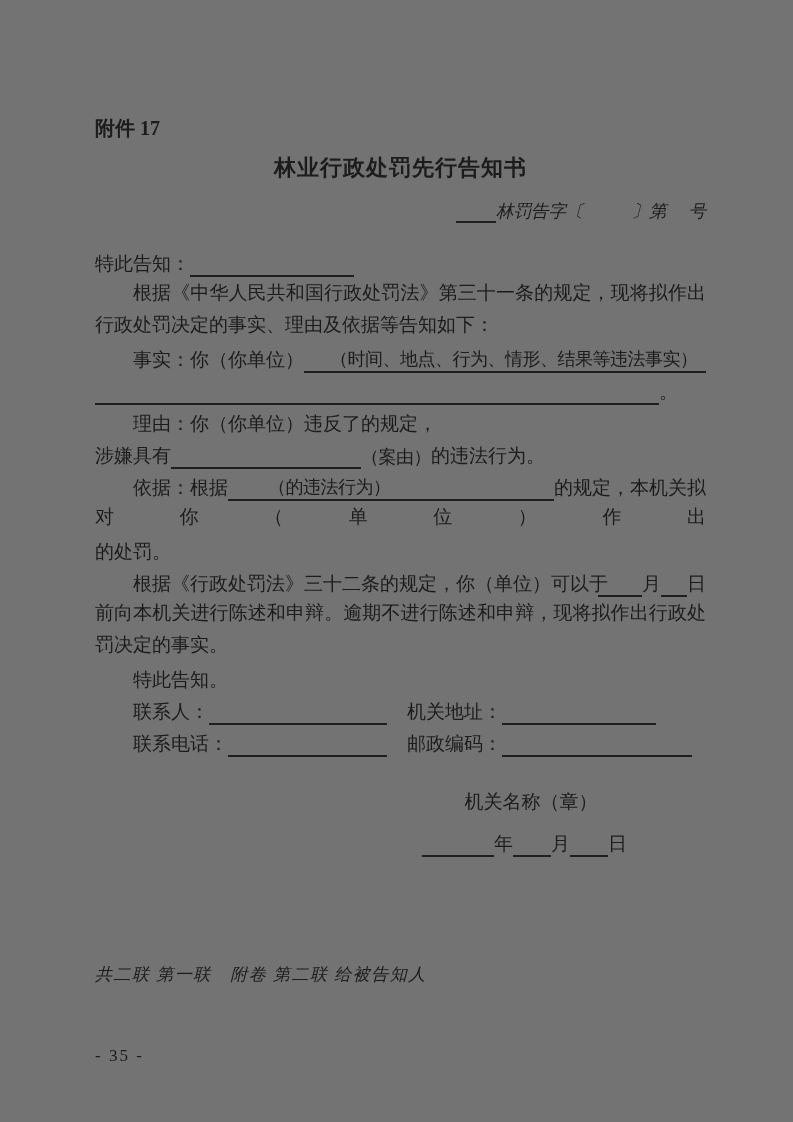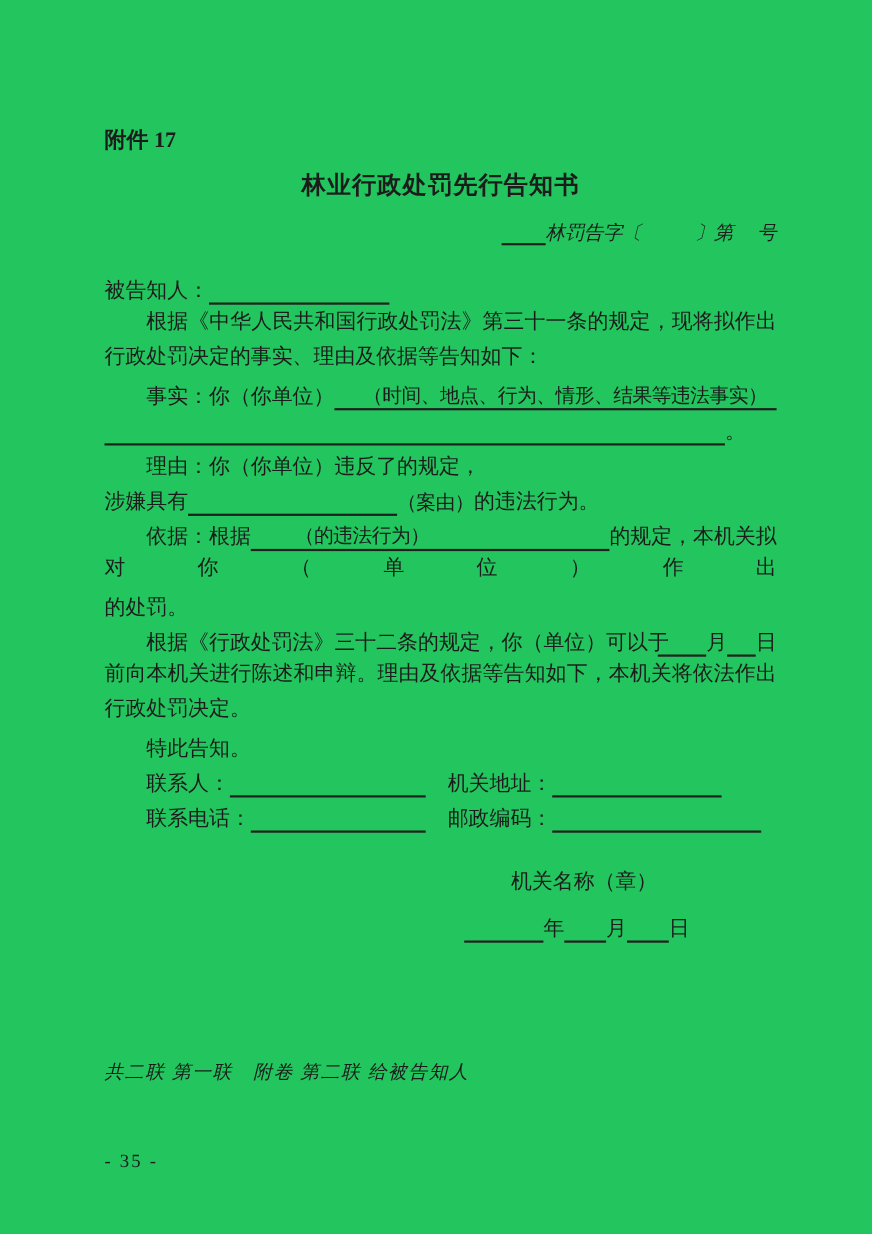--- a/index.html
+++ b/index.html
@@ -1,19 +1,19 @@
 <!DOCTYPE html>
 <html><head>
 <meta charset="utf-8">
 <style>
   html,body { margin:0; padding:0; background:#ffffff; }
   .page {
     position:relative;
     width:793px; height:1122px;
-    background:#22c55e;
+    background:#737373;
     color:#1c1c1c;
     font-family:"Liberation Serif","DejaVu Serif",serif;
     font-size:19px;
     box-sizing:border-box;
     padding:115px 87px 0 95px;
     overflow:hidden;
   }
   .attachment { font-size:20px; font-weight:600; height:26px; line-height:26px; margin-bottom:12px; }
   .title {
     margin:0 0 14px 0; text-align:center;
@@ -79,21 +79,21 @@
   <div class="doc-no">
     <span class="blank w40"></span>
       <span>林罚告字〔</span>
       <span class="gap48"></span>
       <span>〕第</span>
       <span class="gap22"></span>
       <span>号</span>
   </div>
 
   <div class="row">
-    <span>被告知人：</span>
+    <span>特此告知：</span>
     <span class="blank w164"></span>
   </div>
 
   <div class="para ti">根据《中华人民共和国行政处罚法》第三十一条的规定，现将拟作出行政处罚决定的事实、理由及依据等告知如下：</div>
 
   <div class="row">
     <span class="indent2">事实：你（你单位）</span>
     <span class="blank fill pl26"><span class="hei">（时间、地点、行为、情形、结果等违法事实）</span></span>
   </div>
 
@@ -127,21 +127,21 @@
   </div>
 
   <div class="row">
     <span class="indent2 fill">根据《行政处罚法》三十二条的规定，你（单位）可以于</span>
     <span class="blank w44"></span>
     <span>月</span>
     <span class="blank w26"></span>
     <span>日</span>
   </div>
 
-  <div class="para">前向本机关进行陈述和申辩。理由及依据等告知如下，本机关将依法作出行政处罚决定。</div>
+  <div class="para">前向本机关进行陈述和申辩。逾期不进行陈述和申辩，现将拟作出行政处罚决定的事实。</div>
 
   <div class="row">
     <span class="indent2">特此告知。</span>
   </div>
 
   <div class="row">
     <span class="col1">
       <span class="indent2">联系人：</span>
       <span class="blank fill"></span>
     </span>

